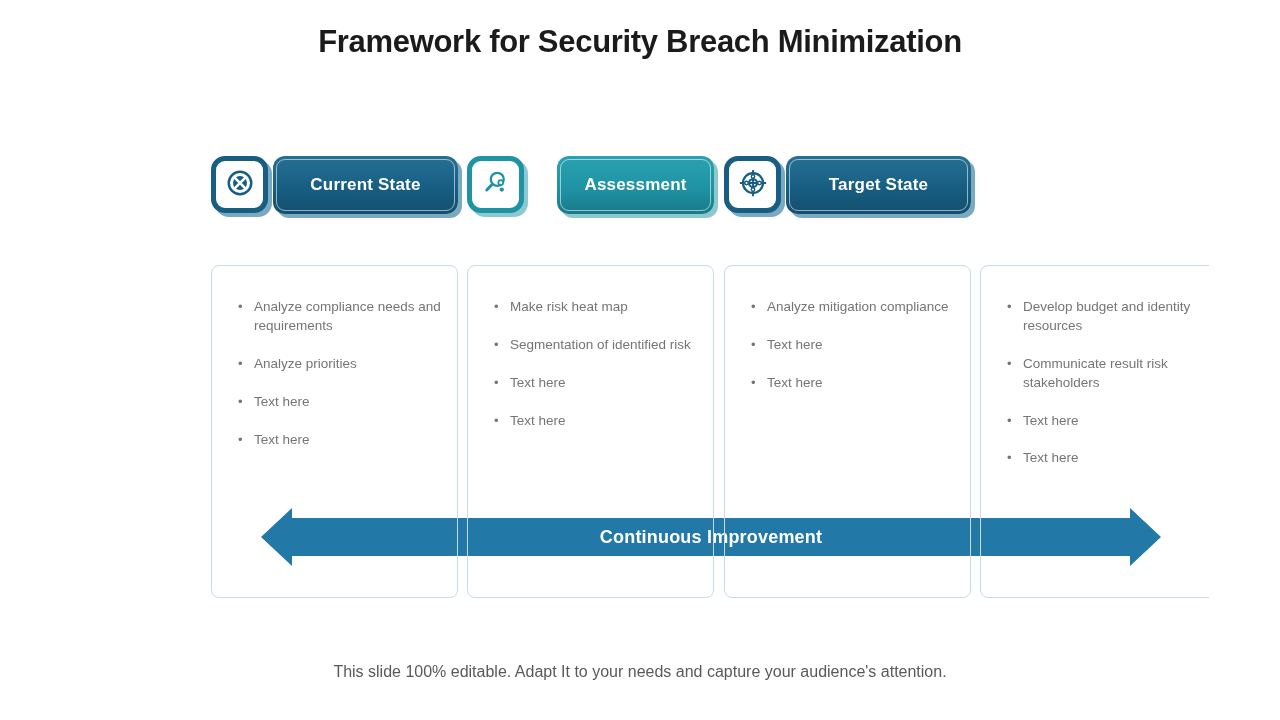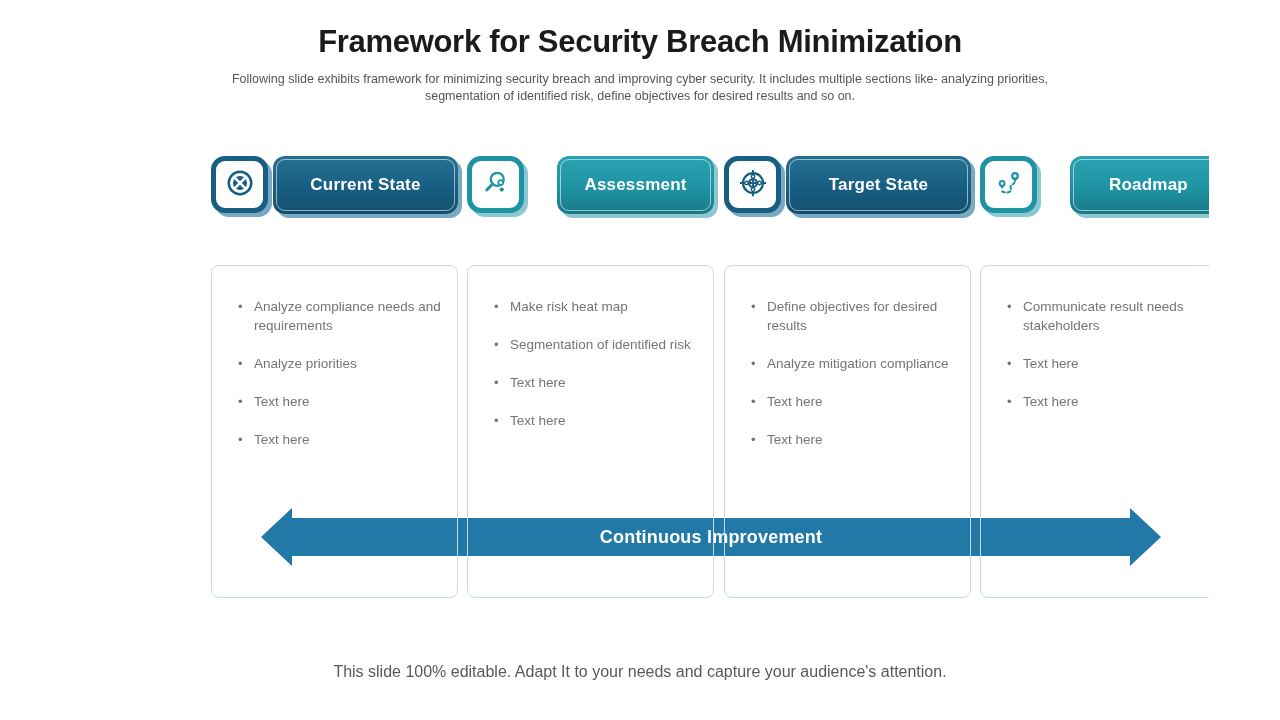--- a/index.html
+++ b/index.html
@@ -71,21 +71,20 @@
     background:#5fafda; color:#17375e; font-size:15px;
     display:flex; align-items:center; justify-content:center;
   }
 </style>
 </head>
 <body>
 
 <div class="slide">
 
   <div class="title">Framework for Security Breach Minimization</div>
-  <div class="subtitle">Following slide exhibits framework for minimizing security breach and improving cyber security. It includes multiple sections like- analyzing priorities, segmentation of identified risk, define objectives for desired results and so on.</div>
 
   <div class="arrow-wrap">
     <svg width="900" height="58" viewBox="0 0 900 58">
       <polygon points="0,29 31,0 31,10 869,10 869,0 900,29 869,58 869,48 31,48 31,58" fill="#2278a6"></polygon>
     </svg>
     <div class="arrow-label">Continuous Improvement</div>
   </div>
 
   <div class="header-group col1 theme-dark">
     <div class="icon-box">
@@ -147,48 +146,30 @@
           <circle cx="17.2" cy="12" r="1.4" fill="#ffffff" stroke="currentColor" stroke-width="1.1"></circle>
         </svg>
       </span>
     </div>
     <div class="pill">
       <span class="pill-label">Target State</span>
     </div>
   </div>
   <div class="card col3">
     <ul class="bullets">
-      <li>Define objectives for desired results</li>
       <li>Analyze mitigation compliance</li>
       <li>Text here</li>
       <li>Text here</li>
     </ul>
   </div>
 
-  <div class="header-group col4 theme-teal">
-    <div class="icon-box">
-      <span>
-        <svg width="30" height="30" viewBox="0 0 24 24">
-          <path d="M6.5 18.8 C10.5 20.6 14.6 19.2 13.4 16.2 C12.3 13.4 15.6 13.6 16.4 11.6" fill="none" stroke="currentColor" stroke-width="1.6" stroke-dasharray="2.4 2" stroke-linecap="round"></path>
-          <circle cx="6.5" cy="12.3" r="2.7" fill="currentColor"></circle>
-          <path d="M6.5 17 L4.4 13.2 L8.6 13.2 Z" fill="currentColor"></path>
-          <circle cx="6.5" cy="12.3" r="1.1" fill="#ffffff"></circle>
-          <circle cx="16.8" cy="6.3" r="3.1" fill="currentColor"></circle>
-          <path d="M16.8 11.6 L14.4 7.4 L19.2 7.4 Z" fill="currentColor"></path>
-          <circle cx="16.8" cy="6.3" r="1.3" fill="#ffffff"></circle>
-        </svg>
-      </span>
-    </div>
-    <div class="pill">
-      <span class="pill-label">Roadmap</span>
-    </div>
-  </div>
   <div class="card col4">
     <ul class="bullets">
-      <li>Communicate result needs stakeholders</li>
+      <li>Develop budget and identity resources</li>
+      <li>Communicate result risk stakeholders</li>
       <li>Text here</li>
       <li>Text here</li>
     </ul>
   </div>
 
   <div class="footer-note">This slide 100% editable. Adapt It to your needs and capture your audience's attention.</div>
   <div class="page-badge">8</div>
 
 </div>
 

